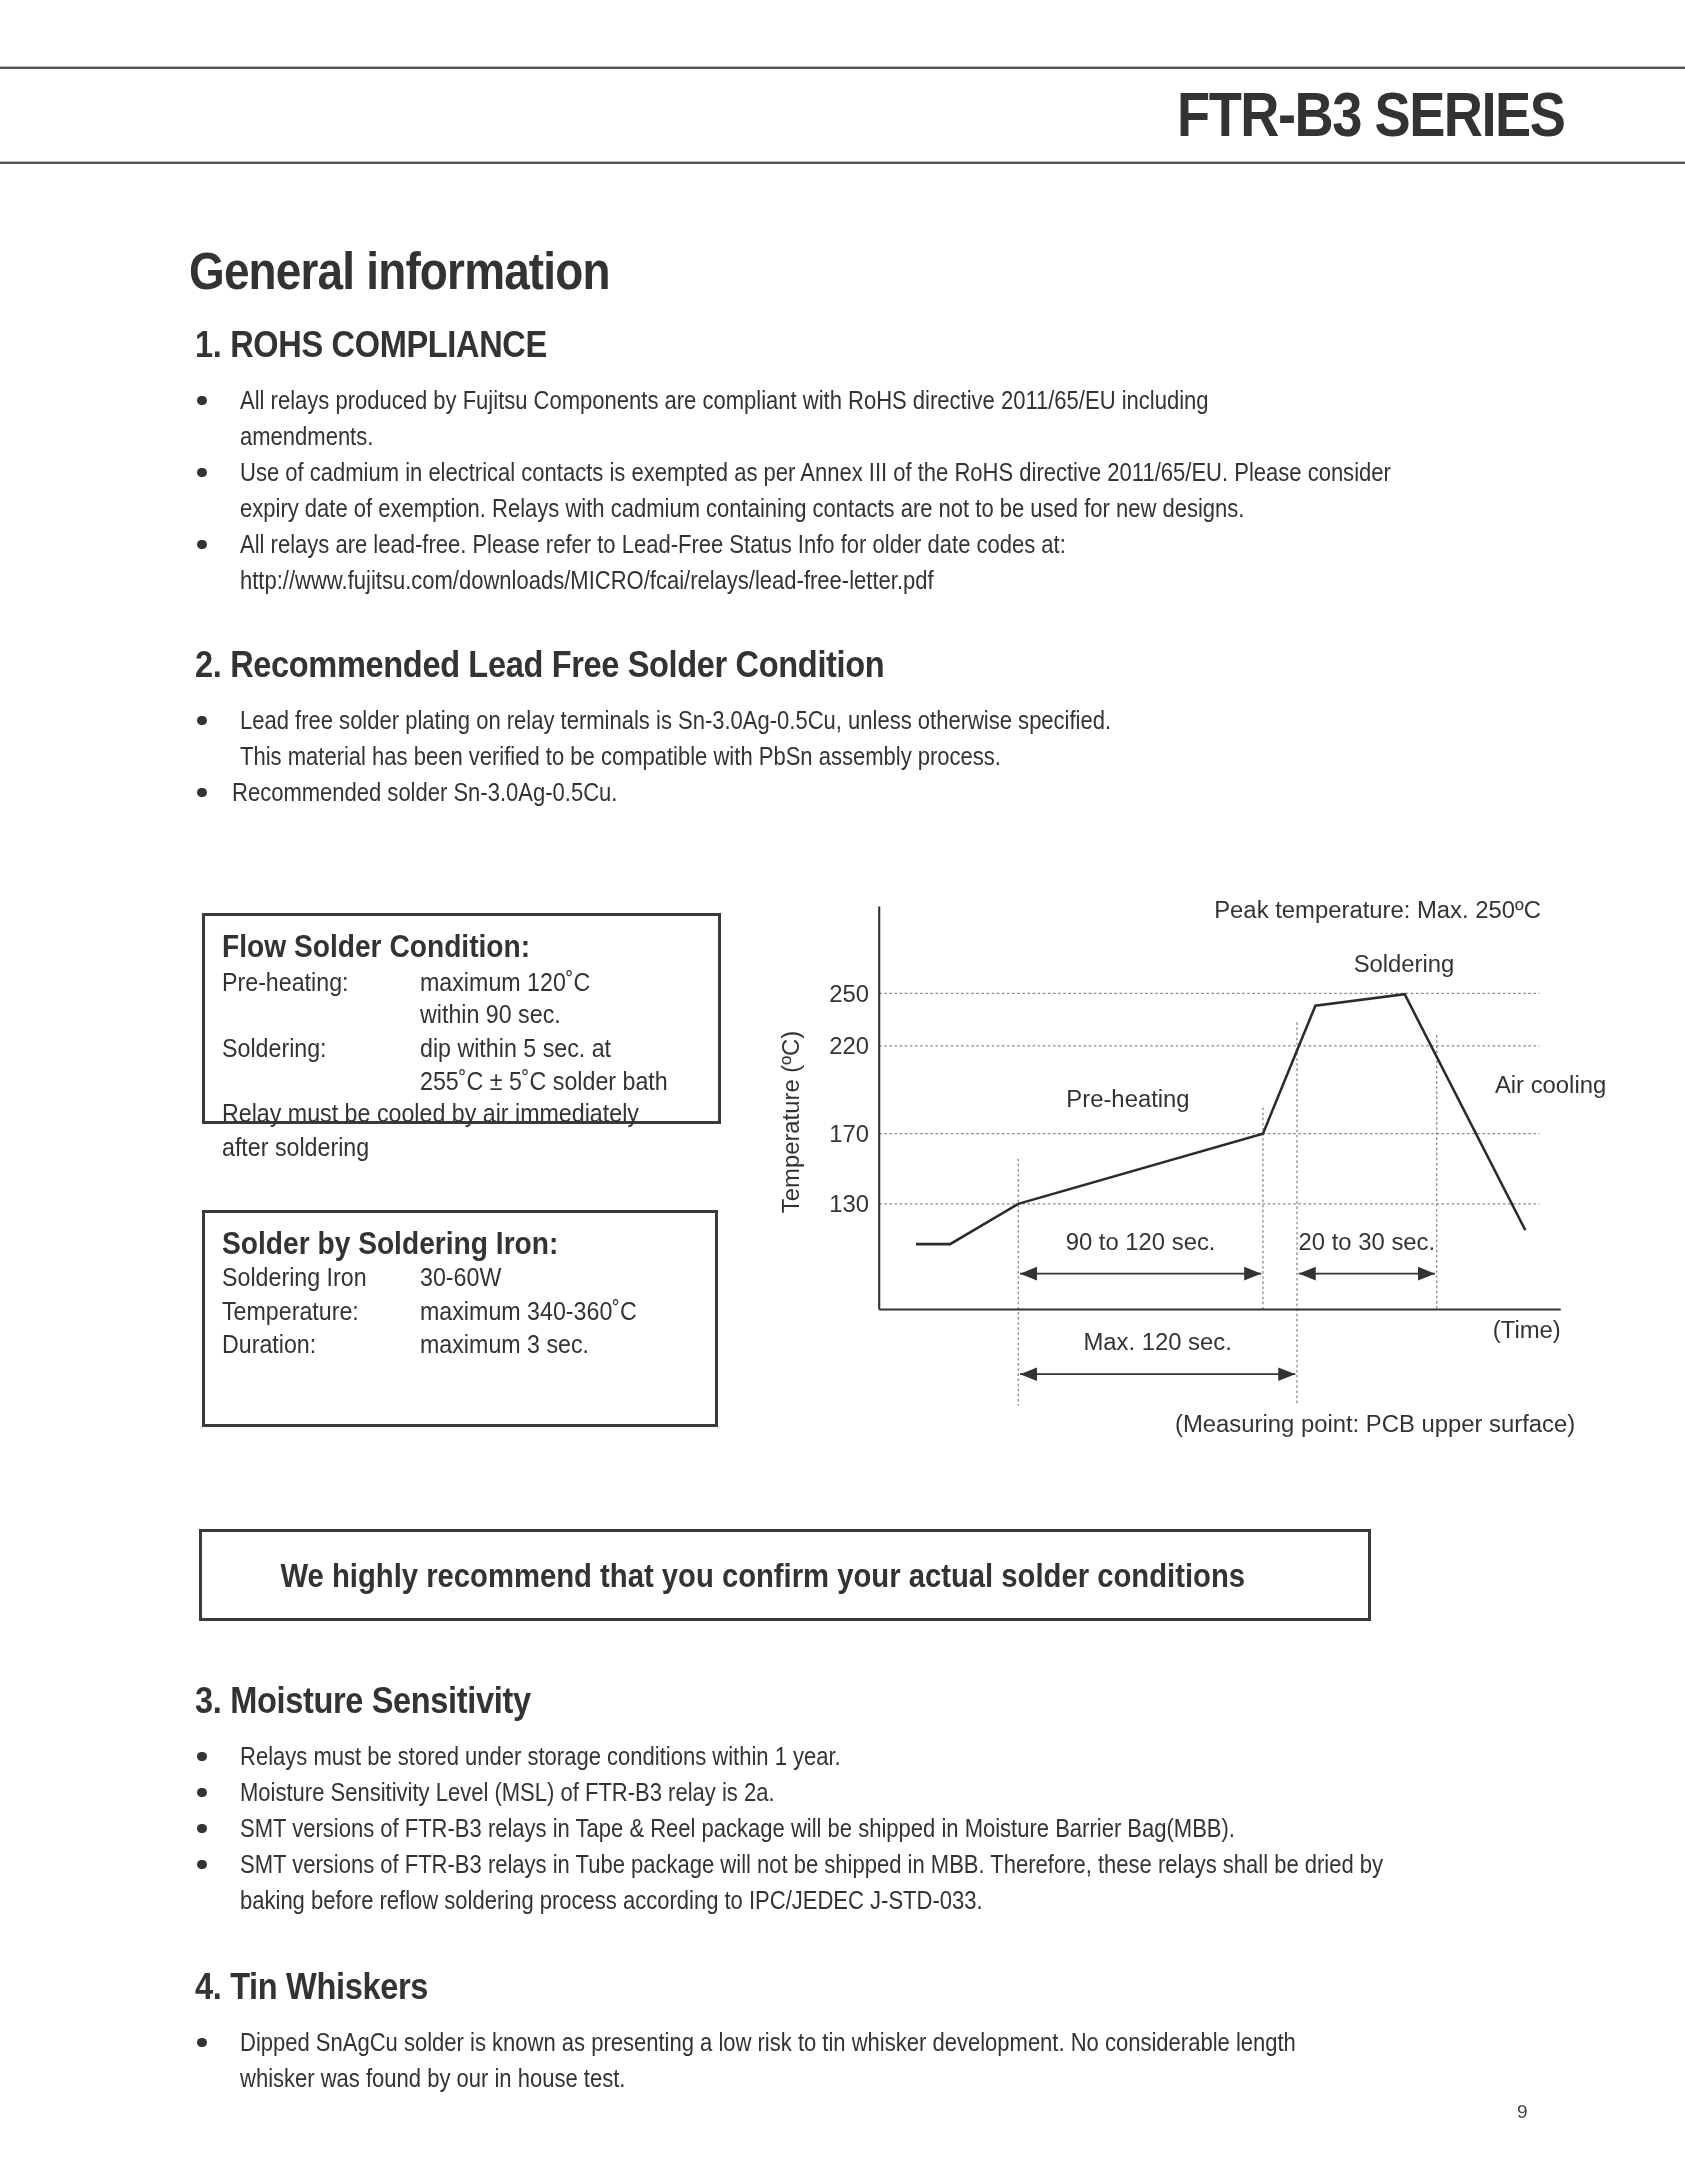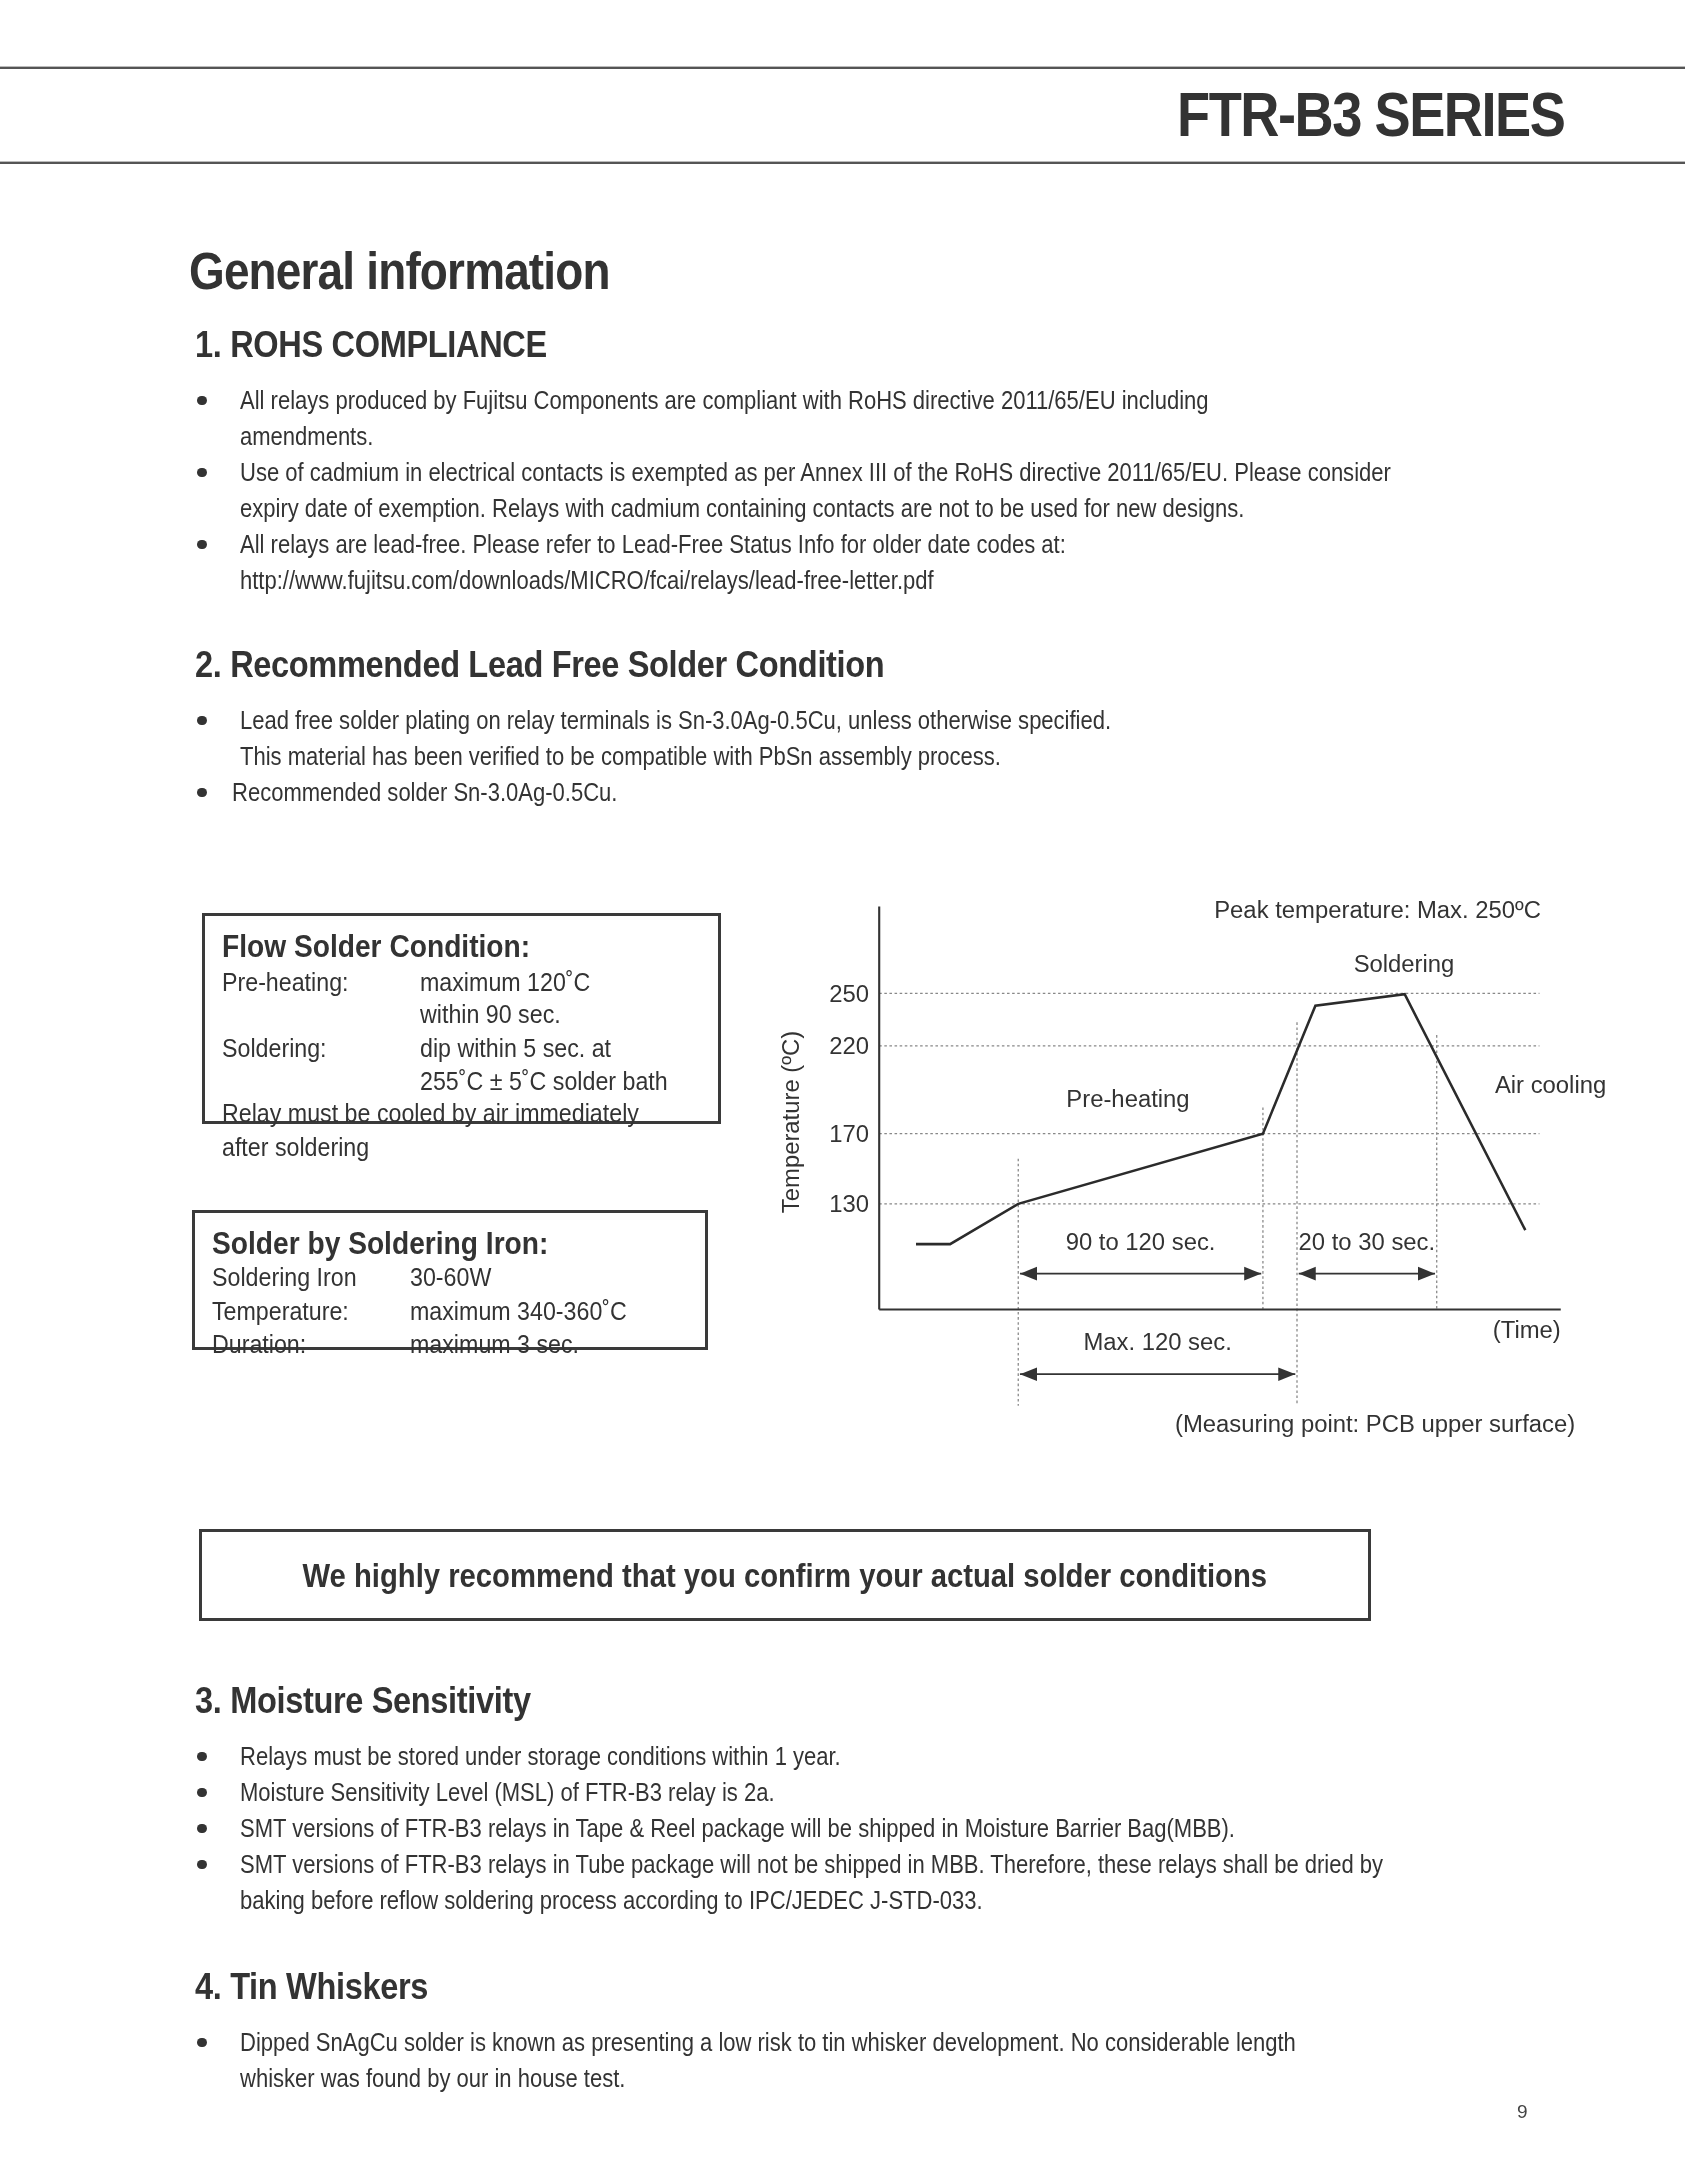--- a/index.html
+++ b/index.html
@@ -15,21 +15,21 @@
         letter-spacing: -0.4px; transform: scaleX(0.88); transform-origin: left center; white-space: nowrap; }
   .bullets { position: absolute; left: 194px; margin: 0; padding: 0; list-style: none; }
   .bullets li { position: relative; padding-left: 46px; font-size: 25.6px; line-height: 36px; color: #333333;
                 white-space: pre-line; }
   .bullets li .txt { display: inline-block; transform: scaleX(0.86); transform-origin: left top; width: 1516px; }
   .bullets li .dot { position: absolute; left: 3.4px; top: 13.6px; width: 9.4px; height: 9.4px; border-radius: 50%; background: #333333; }
   .box { position: absolute; border: 3.4px solid #3a3a3a; background: #fff; box-sizing: border-box; }
   .box .btitle { position: absolute; left: 17px; font-size: 32px; font-weight: bold; white-space: nowrap;
                  transform: scaleX(0.88); transform-origin: left center; color: #333; }
   .box .row { position: absolute; font-size: 26.4px; white-space: nowrap; transform: scaleX(0.88); transform-origin: left center; color: #333; }
-  .recommend-text { position: absolute; left: 0; right: 0; top: 24px; text-align: center; font-size: 34px; font-weight: bold;
+  .recommend-text { position: absolute; left: 0; right: 0; top: 24px; text-align: left; font-size: 34px; font-weight: bold;
                     color: #333; white-space: nowrap; }
   .recommend-text span { display: inline-block; transform: scaleX(0.86); }
   .page-number { position: absolute; left: 1517px; top: 2101px; font-size: 19px; color: #444; }
   svg text { font-family: "Liberation Sans", "DejaVu Sans", sans-serif; fill: #333333; }
 </style>
 </head>
 <body>
 
 <div class="hr" style="top:66px;"></div>
 <div class="series-title">FTR-B3 SERIES</div>
@@ -59,21 +59,21 @@
   <div class="row" style="left:17px; top:51px;">Pre-heating:</div>
   <div class="row" style="left:215px; top:51px;">maximum 120˚C</div>
   <div class="row" style="left:215px; top:83px;">within 90 sec.</div>
   <div class="row" style="left:17px; top:117px;">Soldering:</div>
   <div class="row" style="left:215px; top:117px;">dip within 5 sec. at</div>
   <div class="row" style="left:215px; top:150px;">255˚C ± 5˚C solder bath</div>
   <div class="row" style="left:17px; top:182px;">Relay must be cooled by air immediately</div>
   <div class="row" style="left:17px; top:216px;">after soldering</div>
 </div>
 
-<div class="box" style="left:192px; top:1210px; width:516px; height:140px;">
+<div class="box" style="left:202px; top:1210px; width:516px; height:217px;">
   <div class="btitle" style="top:12px;">Solder by Soldering Iron:</div>
   <div class="row" style="left:17px; top:49px;">Soldering Iron</div>
   <div class="row" style="left:215px; top:49px;">30-60W</div>
   <div class="row" style="left:17px; top:83px;">Temperature:</div>
   <div class="row" style="left:215px; top:83px;">maximum 340-360˚C</div>
   <div class="row" style="left:17px; top:116px;">Duration:</div>
   <div class="row" style="left:215px; top:116px;">maximum 3 sec.</div>
 </div>
 
 <svg id="profile-chart" class="abs" style="left:0; top:0;" width="1686" height="2181" viewBox="0 0 1979 2560">

